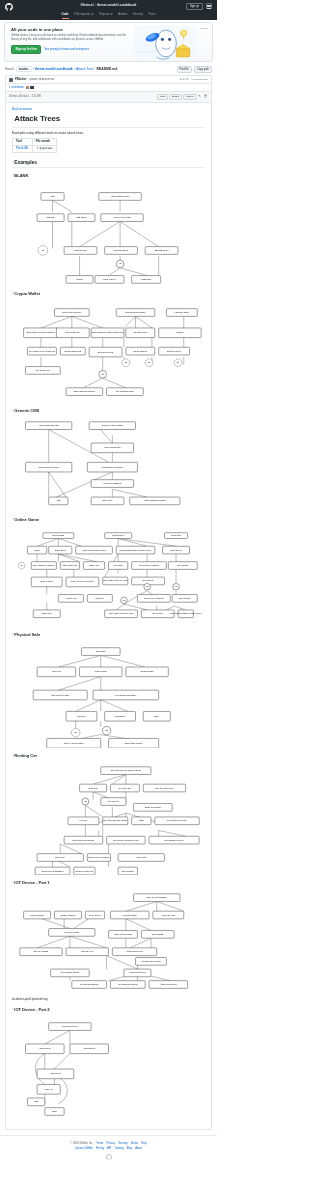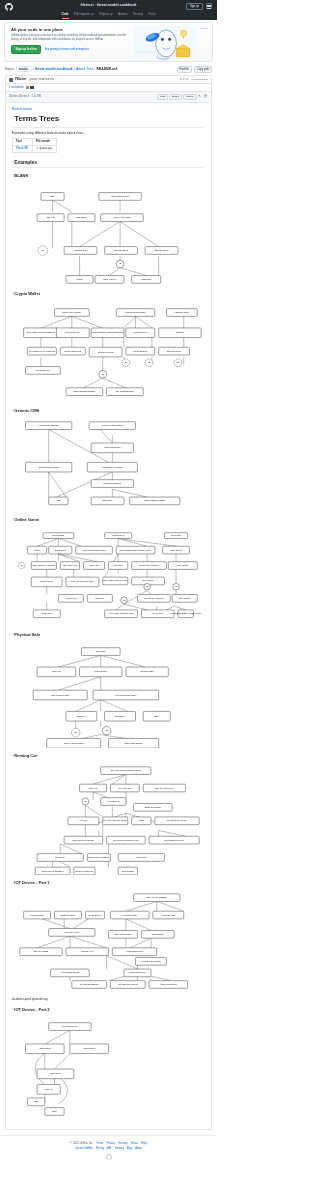--- a/index.html
+++ b/index.html
@@ -225,21 +225,21 @@
       <span class="seg">History</span>
       <span class="ico-btn">✎</span>
       <span class="ico-btn">🗑</span>
     </span>
   </div>
 
   <div class="readme">
 
     <a class="back-link">Back to master</a>
 
-    <h1 class="md"><span class="anchor">¶</span><span>Terms Trees</span></h1>
+    <h1 class="md"><span class="anchor">¶</span><span>Attack Trees</span></h1>
 
     <p class="md">Examples using different tools to create attack trees.</p>
 
     <table class="md">
       <tbody>
           <tr>
         <th>Tool</th>
         <th>File match</th>
       </tr>
       <tr>

